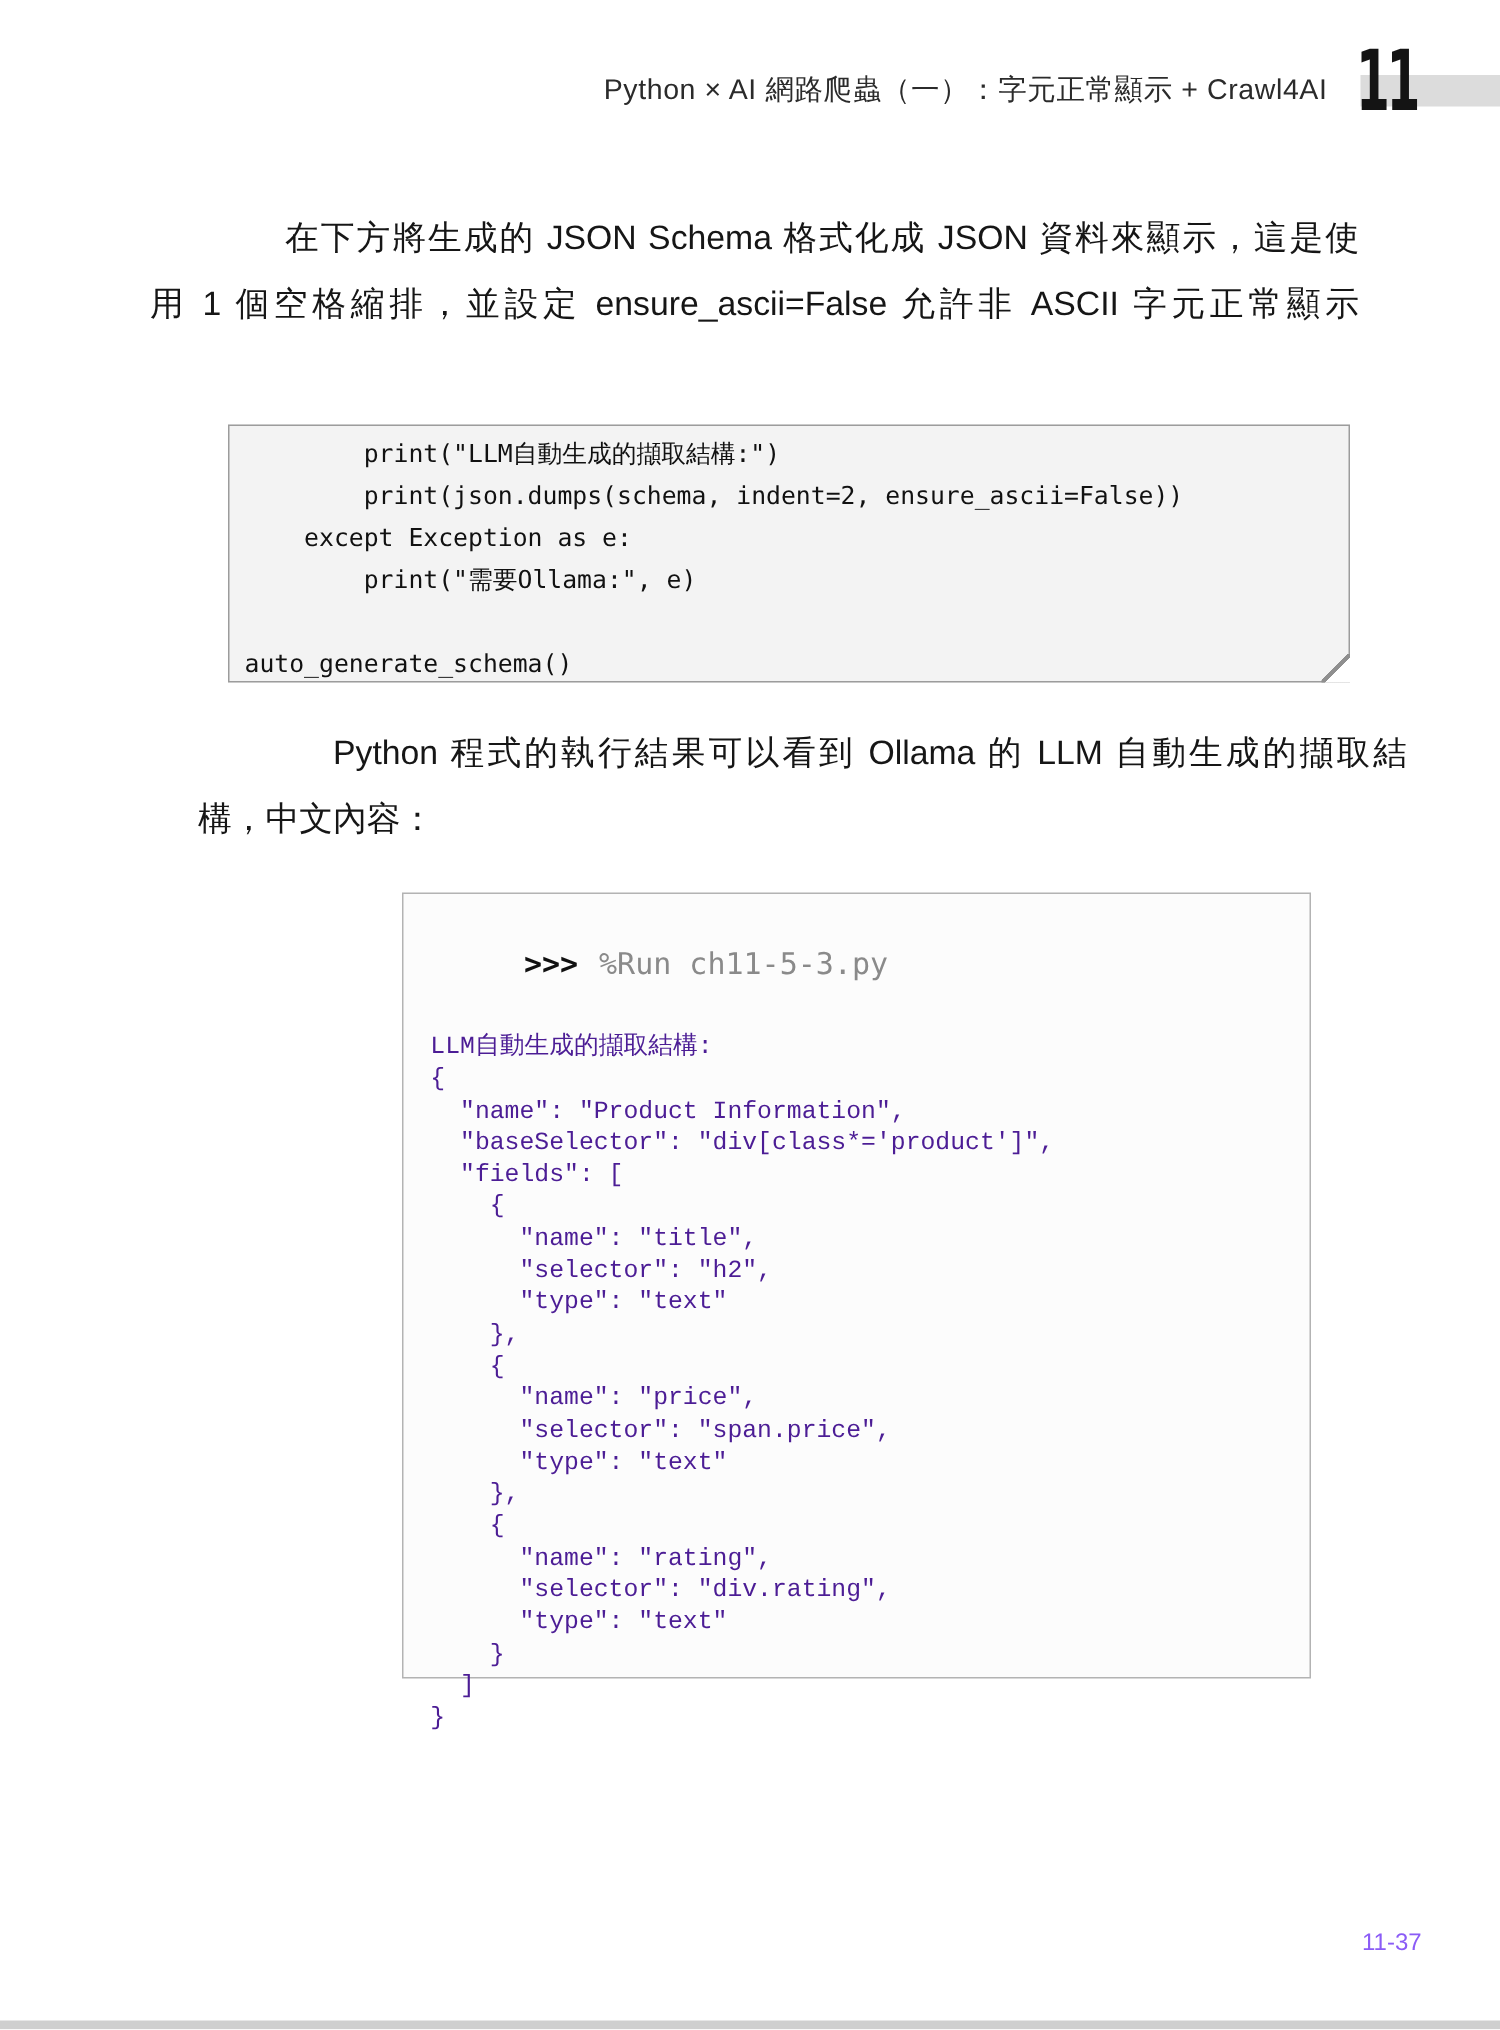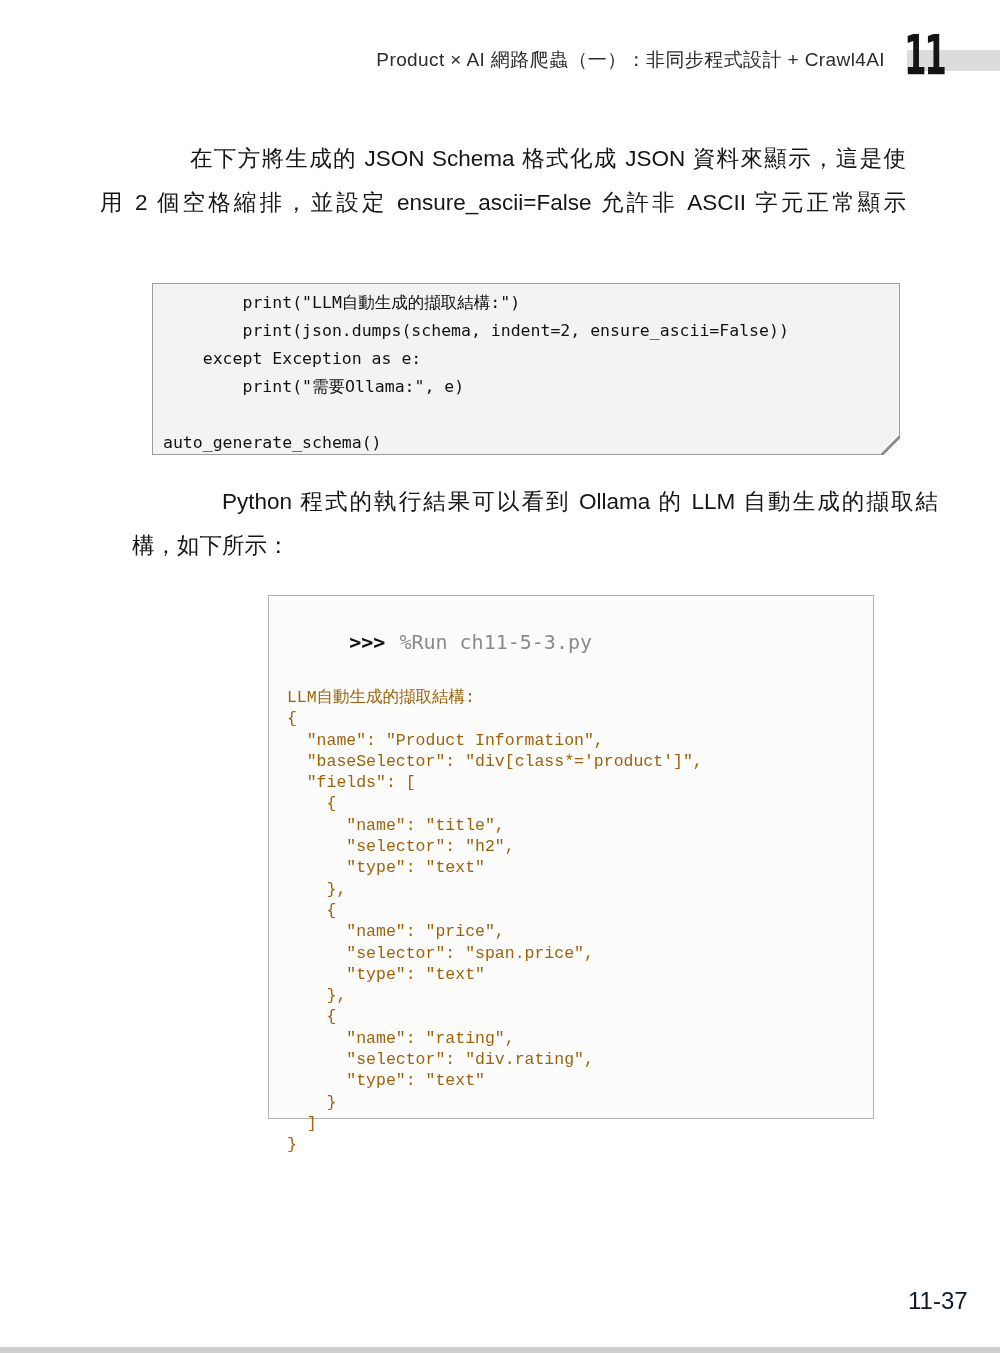--- a/index.html
+++ b/index.html
@@ -114,68 +114,68 @@
     color: #101010;
     font-weight: bold;
     margin-right: 14px;
   }
   .cmd { color: var(--command-gray, #8a8a8a); }
   .out {
     margin: 0 0 0 2px;
     font-family: "Liberation Mono", monospace;
     font-size: 16.5px;
     line-height: 21.3px;
-    color: #a16207;
+    color: #4c1d95;
     white-space: pre;
   }
 
   
   .pagenum {
     position: absolute;
     top: 1287px;
     left: 908px;
-    font-size: 24px;
-    color: #0f172a;
+    font-size: 16px;
+    color: #8b5cf6;
   }
   .bottomstrip {
     position: absolute;
     left: 0;
     right: 0;
     bottom: 0;
     height: 6px;
     background: var(--bottom-strip, #cfcfcf);
   }
 </style>
 </head>
 <body>
 
 <div class="page">
 
-  <div class="running-title">Product × AI 網路爬蟲（一）：非同步程式設計 + Crawl4AI</div>
+  <div class="running-title">Python × AI 網路爬蟲（一）：字元正常顯示 + Crawl4AI</div>
   <div class="chapter-bar"></div>
   <div class="chapter-num">11</div>
 
   <div class="para para1">
     <div class="pline indent just">在下方將生成的 JSON Schema 格式化成 JSON 資料來顯示，這是使</div>
-    <div class="pline just">用 2 個空格縮排，並設定 ensure_ascii=False 允許非 ASCII 字元正常顯示</div>
+    <div class="pline just">用 1 個空格縮排，並設定 ensure_ascii=False 允許非 ASCII 字元正常顯示</div>
   </div>
 
   <div class="codebox">
     <pre class="code">        print("LLM自動生成的擷取結構:")
         print(json.dumps(schema, indent=2, ensure_ascii=False))
     except Exception as e:
         print("需要Ollama:", e)
 
 auto_generate_schema()</pre>
     <div class="fold"></div>
   </div>
 
   <div class="para para2">
     <div class="pline indent just">Python 程式的執行結果可以看到 Ollama 的 LLM 自動生成的擷取結</div>
-    <div class="pline">構，如下所示：</div>
+    <div class="pline">構，中文內容：</div>
   </div>
 
   <div class="console">
     <div class="promptline">
       <span class="prompt">&gt;&gt;&gt;</span><span class="cmd">%Run ch11-5-3.py</span>
     </div>
     <pre class="out"> LLM自動生成的擷取結構:
  {
    "name": "Product Information",
    "baseSelector": "div[class*='product']",

